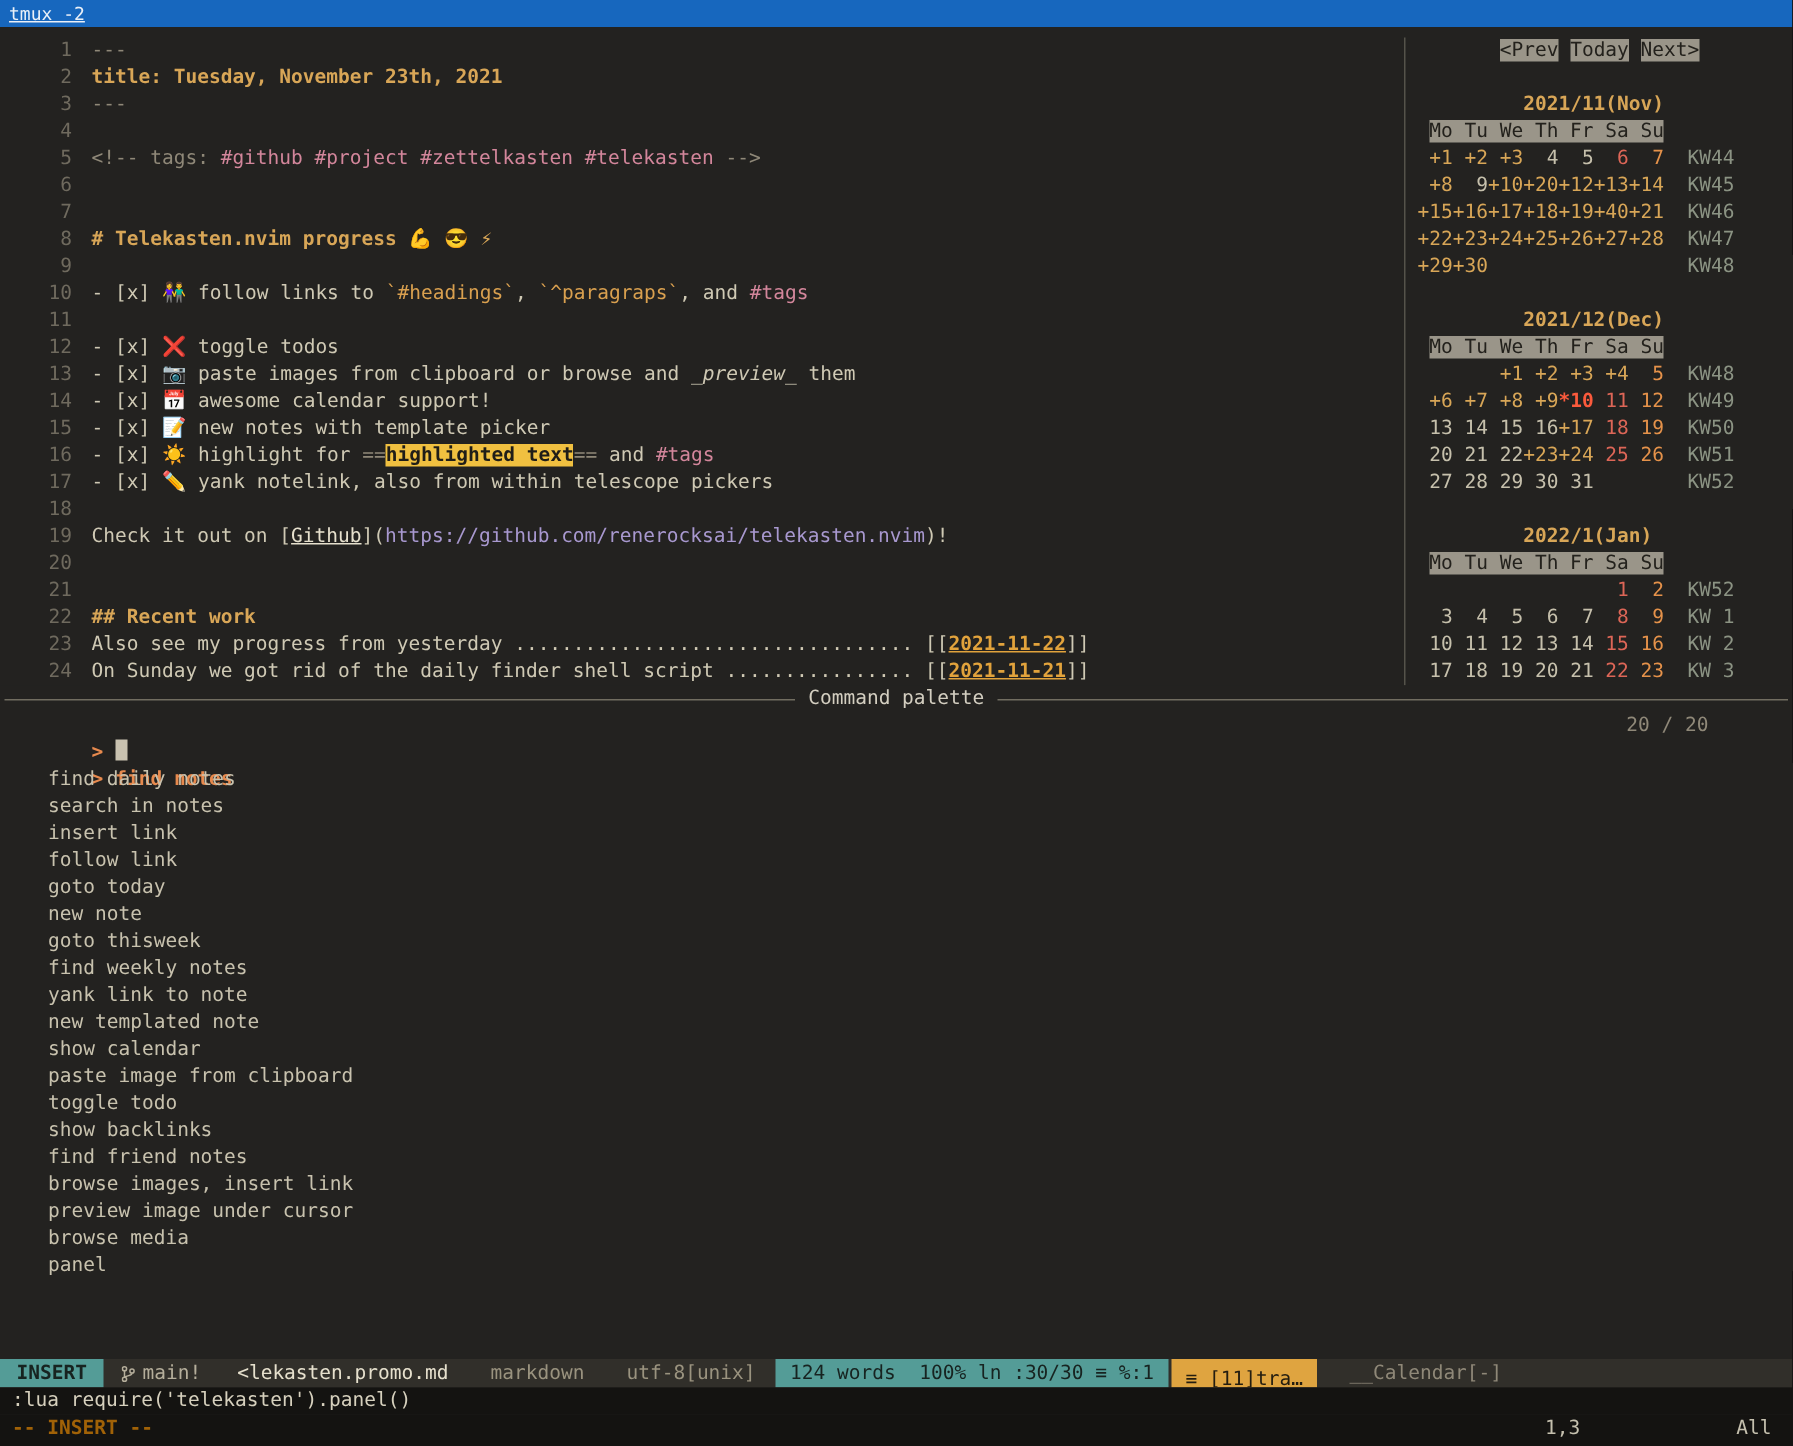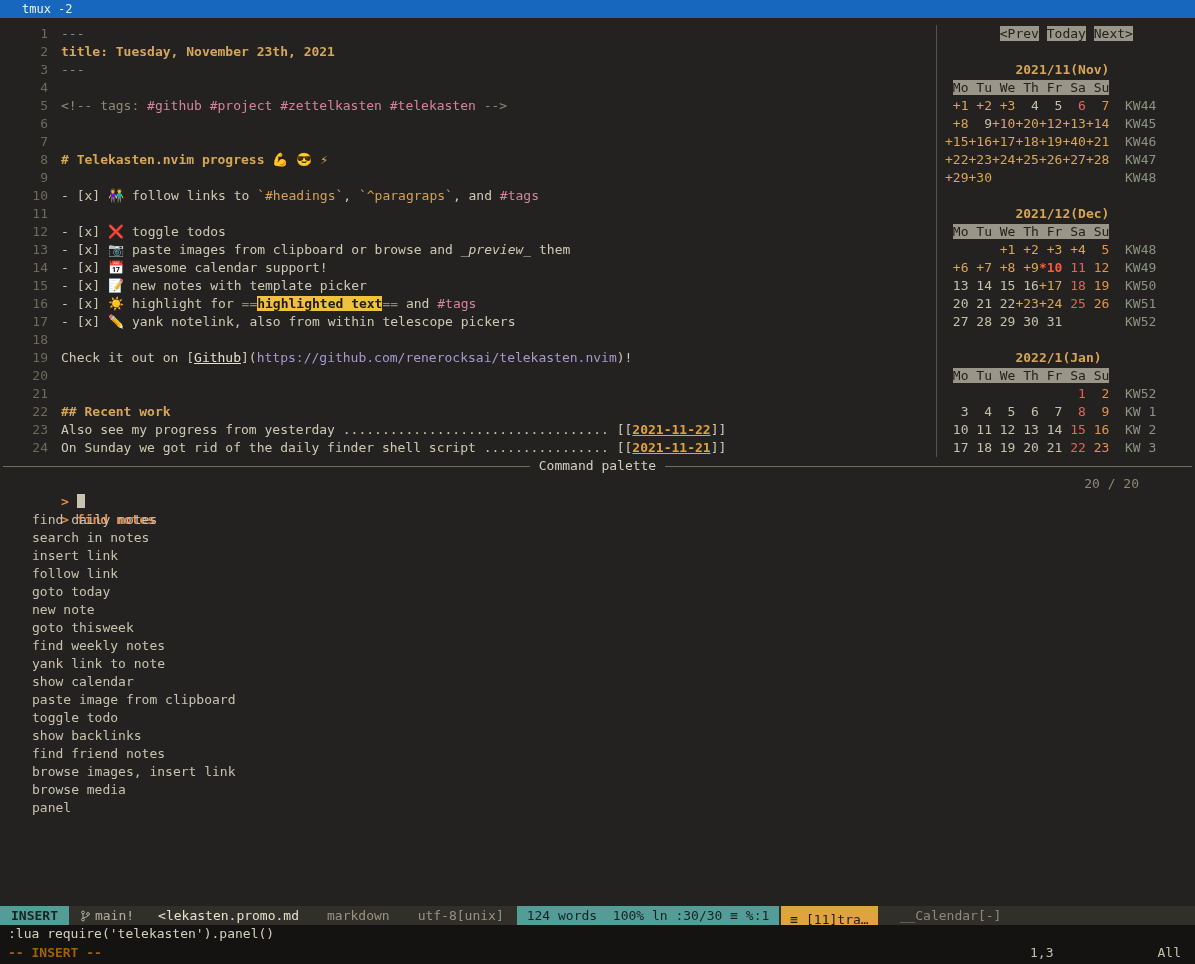--- a/index.html
+++ b/index.html
@@ -1,20 +1,20 @@
 <!DOCTYPE html>
 <html><head>
 <meta charset="utf-8">
 <style>
   html,body{margin:0;padding:0;background:#0e0d0c;}
   .screen{width:1195px;height:964px;overflow:hidden;display:flex;flex-direction:column;
     font-family:"DejaVu Sans Mono",monospace;font-size:13px;line-height:18px;
     background:#232220;color:#cfc9b4;}
   
-  .tmux-bar{height:18px;flex:none;background:#1767be;color:#eaf0f8;font-size:12px;line-height:18px;padding:0 22px;}
+  .tmux-bar{height:18px;flex:none;background:#1767be;color:#eaf0f8;font-size:12px;line-height:18px;padding:0 6px;text-decoration:underline;}
   
   .main{height:439px;flex:none;display:flex;padding-top:7px;box-sizing:border-box;overflow:hidden;}
   .editor{flex:1;overflow:hidden;padding-left:6px;}
   .ed-row{display:flex;height:18px;white-space:pre;}
   .lnum{width:42px;flex:none;text-align:right;color:#6f6a5e;margin-right:13px;}
   .lcontent{white-space:pre;}
   .s-fg{color:#cfc9b4;}
   .s-comment{color:#8f8878;}
   .s-gold{color:#d8a657;font-weight:bold;}
   .s-tag{color:#d3869b;}
@@ -148,26 +148,28 @@
     <div id="pal-items">
         <div class="pal-item">find daily notes</div>
         <div class="pal-item">search in notes</div>
         <div class="pal-item">insert link</div>
         <div class="pal-item">follow link</div>
         <div class="pal-item">goto today</div>
         <div class="pal-item">new note</div>
         <div class="pal-item">goto thisweek</div>
         <div class="pal-item">find weekly notes</div>
         <div class="pal-item">yank link to note</div>
+        <div class="pal-item">new templated note</div>
         <div class="pal-item">show calendar</div>
         <div class="pal-item">paste image from clipboard</div>
         <div class="pal-item">toggle todo</div>
         <div class="pal-item">show backlinks</div>
         <div class="pal-item">find friend notes</div>
         <div class="pal-item">browse images, insert link</div>
+        <div class="pal-item">preview image under cursor</div>
         <div class="pal-item">browse media</div>
         <div class="pal-item">panel</div>
       </div>
   </div>
 
   <div class="statusline">
     <span class="sl-mode">INSERT</span>
     <span class="sl-branch"><svg width="9" height="12" viewBox="0 0 9 12">
           <circle cx="2" cy="2.5" r="1.4" fill="none" stroke="#b5ae9b"></circle>
           <circle cx="2" cy="9.5" r="1.4" fill="none" stroke="#b5ae9b"></circle>

